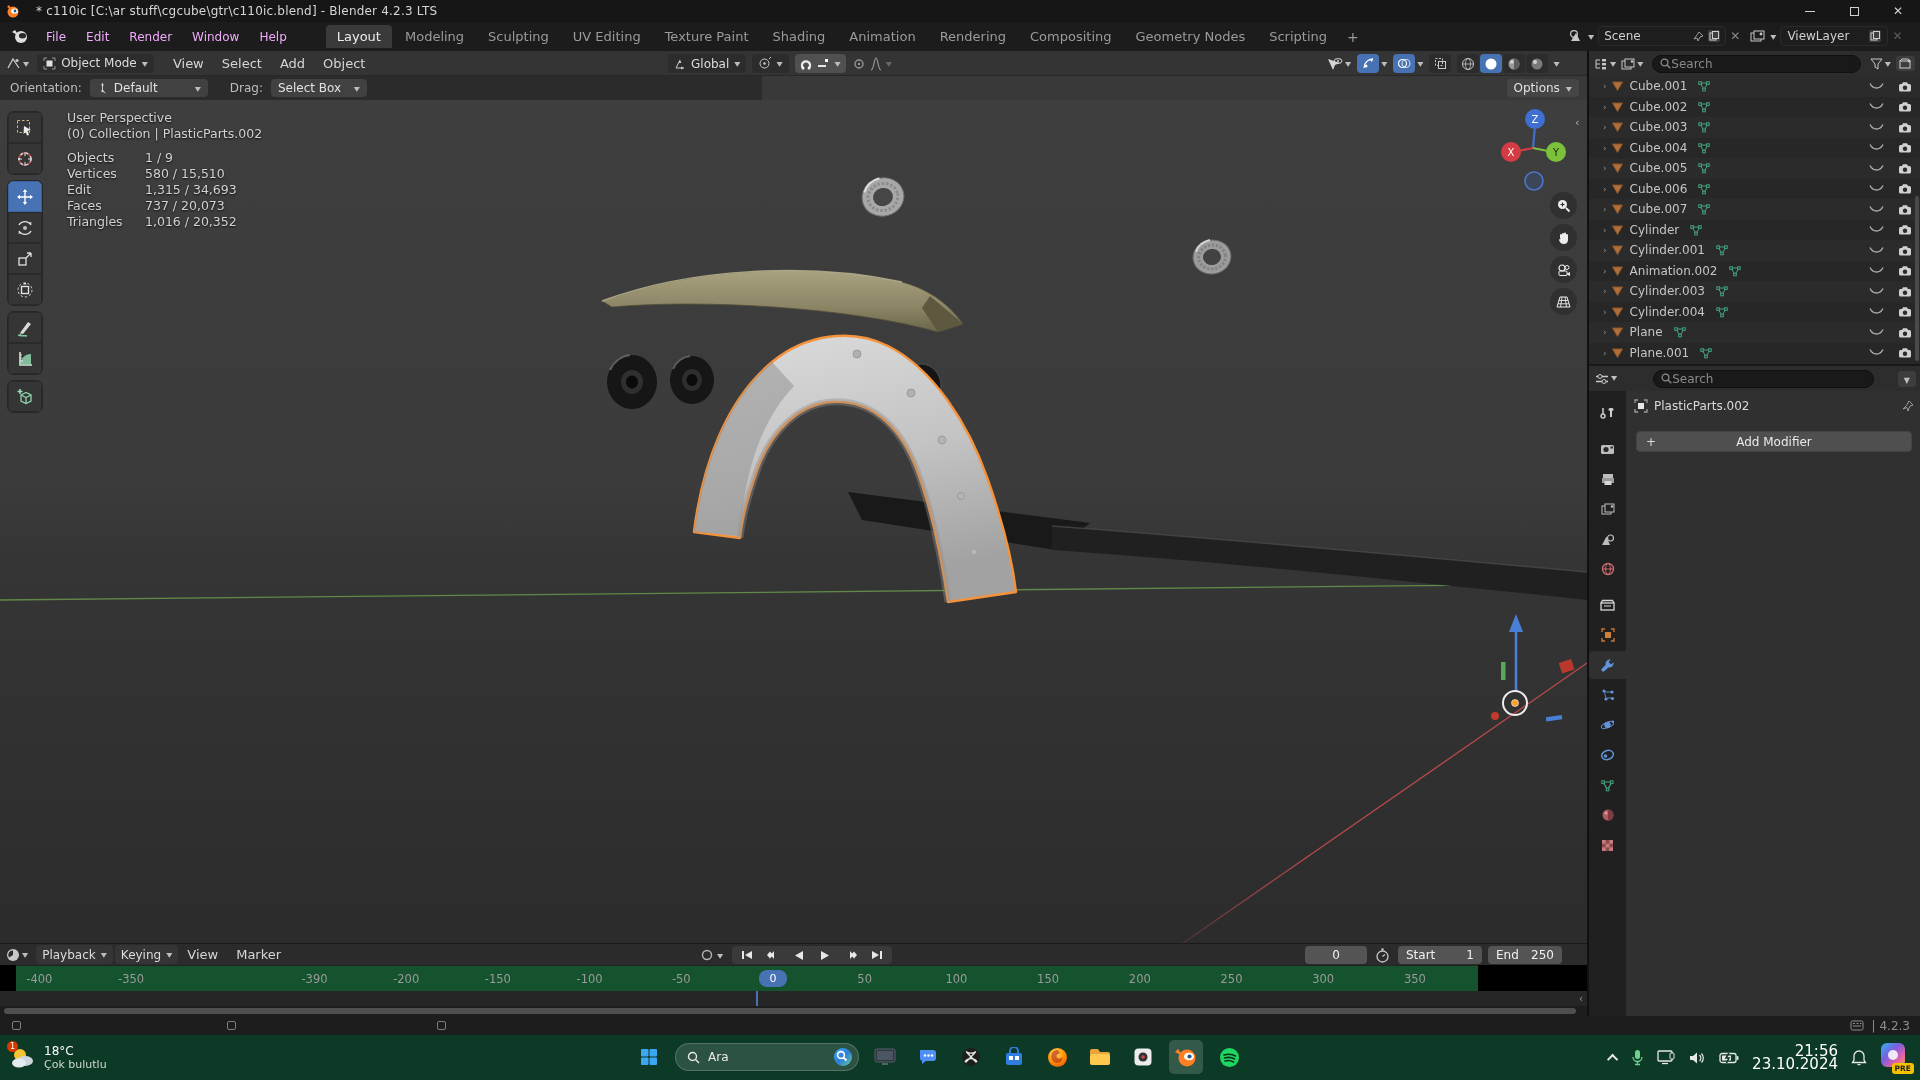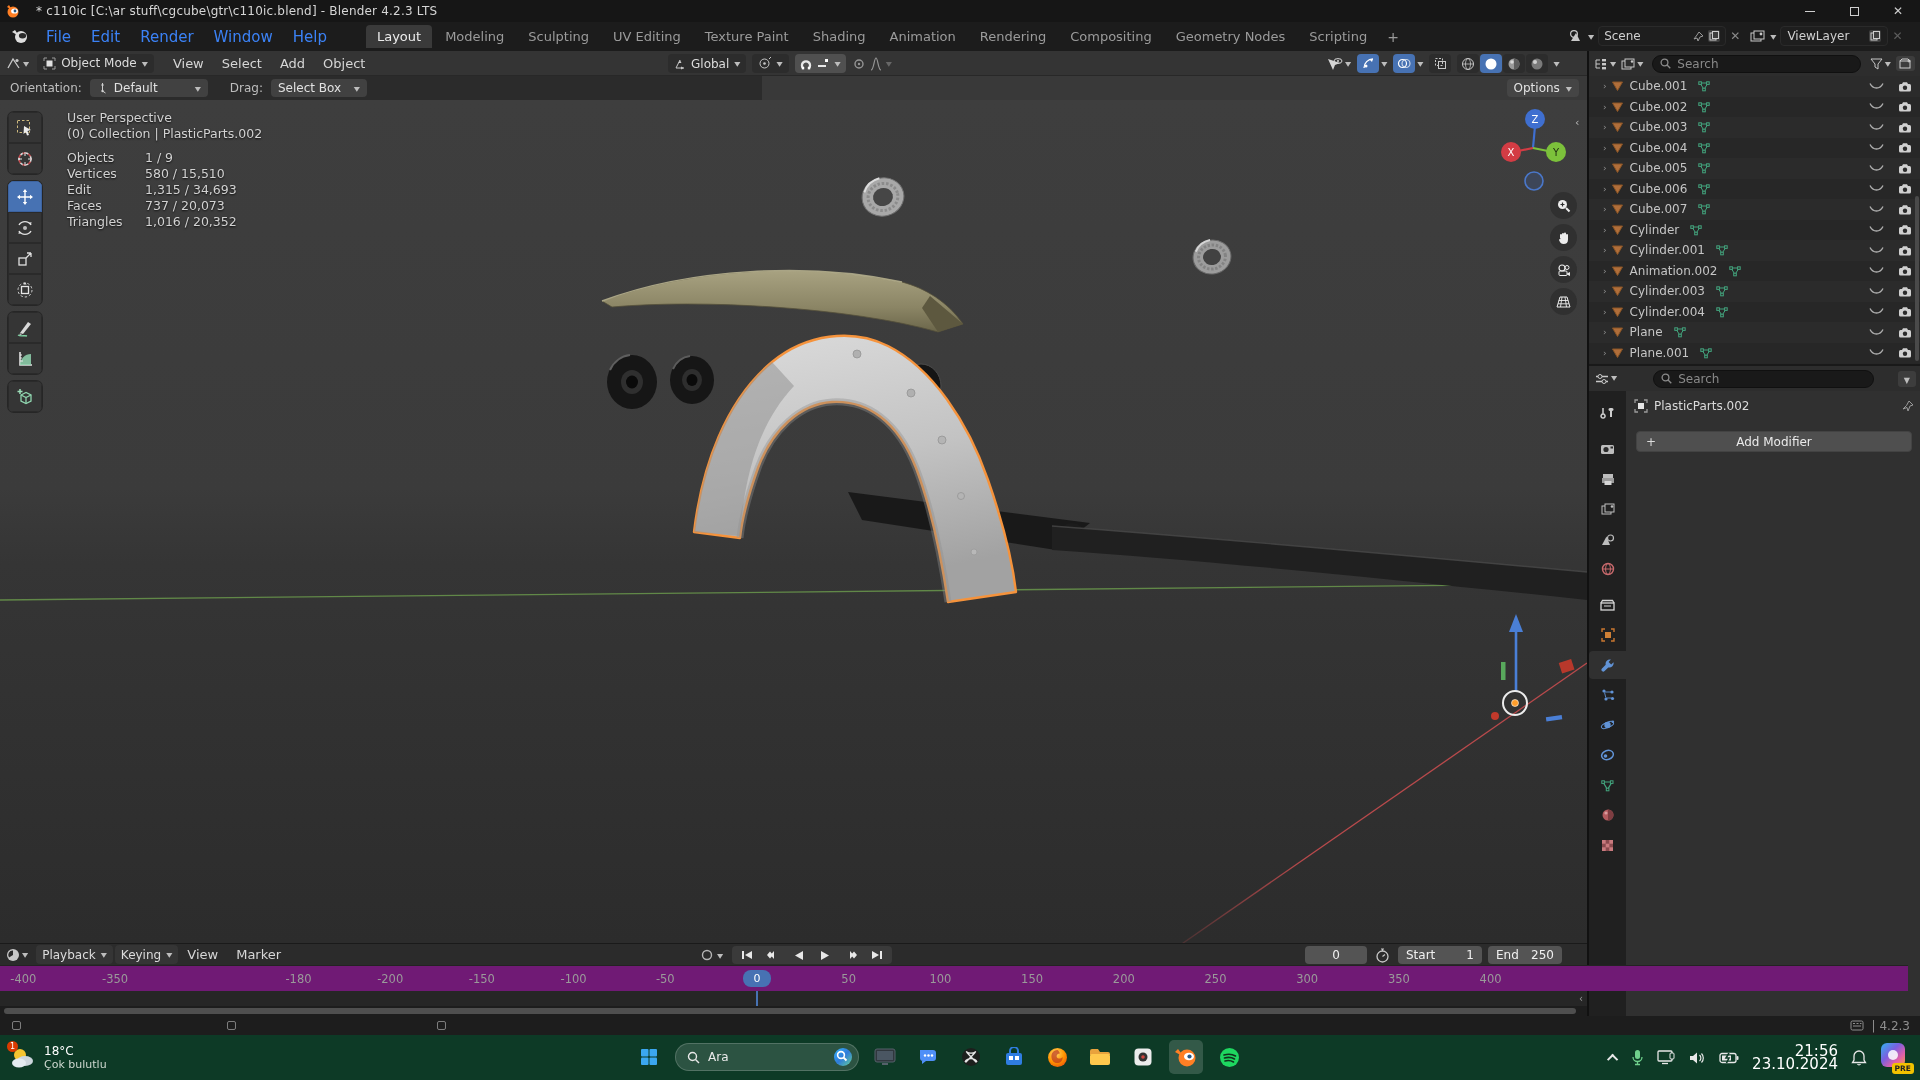--- a/index.html
+++ b/index.html
@@ -10,21 +10,21 @@
   .nosel{user-select:none}
   svg{display:block}
 
   
   #titlebar{left:0;top:0;width:1920px;height:22px;background:#161616;color:#d6d6d6;font-size:12px}
   #titlebar .t{margin-left:16px;letter-spacing:.2px}
   .winbtn{width:44px;height:22px;display:flex;align-items:center;justify-content:center;color:#cfcfcf}
 
   
   #topbar{left:0;top:22px;width:1920px;height:29px;background:#1c1c1c}
-  .menu-item{padding:0 10px;color:#3b82f6;font-size:15px;height:29px;display:flex;align-items:center}
+  .menu-item{padding:0 10px;color:#f0abfc;font-size:12px;height:29px;display:flex;align-items:center}
   .wtab{padding:3px 11px;margin:0 1px;color:#9b9b9b;font-size:13px;border-radius:4px 4px 0 0;height:23px;display:flex;align-items:center}
   .wtab.active{background:#3a3a3a;color:#ececec}
   .plus-tab{color:#9b9b9b;padding:0 8px;font-size:14px}
 
   
   .field{background:#1e1e1e;border:1px solid #2a2a2a;border-radius:4px;height:20px;display:flex;align-items:center;color:#d0d0d0}
 
   
   #vph{left:0;top:51px;width:1587px;height:25px;background:#343434;border-bottom:1px solid #282828}
   #tools-row-dark{left:0;top:76px;width:762px;height:24px;background:#2b2b2b}
@@ -46,39 +46,39 @@
   
   #stats{left:67px;top:10px;color:#d2d2d2;text-shadow:0 1px 2px rgba(0,0,0,.8);font-size:12.5px;line-height:16px}
   .statrow{display:flex}
   .statrow .l{width:78px}
   
   .navbtn{width:27px;height:27px;border-radius:50%;background:rgba(44,44,44,.75);display:flex;align-items:center;justify-content:center}
 
   
   #rightpanel{left:1587px;top:51px;width:333px;height:965px;background:#262626;border-left:2px solid #111}
   #outliner-head{height:25px;background:#2d2d2d;display:flex;align-items:center;padding:0 5px;gap:5px}
-  .searchbox{background:#191919;border:1px solid #101010;border-radius:10px;height:18px;display:flex;align-items:center;padding:0 7px;gap:6px;color:#8a8a8a}
+  .searchbox{background:#191919;border:1px solid #101010;border-radius:10px;height:18px;display:flex;align-items:center;padding:0 7px;color:#8a8a8a}
   .orow{height:20.5px;display:flex;align-items:center;padding-left:14px;color:#c5c5c5;gap:4px}
   .orow:nth-child(odd){background:#2b2b2b}
   .orow:nth-child(even){background:#272727}
   .oicon{flex:none}
   .orow .nm{margin-left:2px;margin-right:6px}
   
   #props-head{position:absolute;left:0;top:313px;width:333px;height:27px;background:#2d2d2d;border-top:2px solid #191919;display:flex;align-items:center;padding:0 6px;gap:6px}
   #tabstrip{position:absolute;left:0;top:340px;width:37px;height:625px;background:#202020}
   .ptab{position:absolute;left:0;width:37px;height:28px;display:flex;align-items:center;justify-content:center}
   .ptab.active{background:#303030;border-radius:4px 0 0 4px}
   #props-body{position:absolute;left:37px;top:340px;width:296px;height:625px;background:#303030}
   #addmod{margin:10px 10px 0 10px;height:21px;background:#4f4f4f;border:1px solid #434343;border-radius:4px;
     display:flex;align-items:center;justify-content:center;position:relative;color:#eaeaea}
   #addmod .plus{position:absolute;left:9px;color:#dcdcdc}
 
   
   #tl-head{left:0;top:943px;width:1587px;height:22px;background:#2b2b2b;border-top:1px solid #1a1a1a}
-  #ruler{left:0;top:965px;width:1908px;height:26px;background:#701a75;border-top:1px solid #232323;overflow:hidden}
+  #ruler{left:16px;top:965px;width:1462px;height:26px;background:#14532d;border-top:1px solid #232323;overflow:hidden}
   .tick{position:absolute;top:6px;transform:translateX(-50%);color:#9a9a9a;font-size:11.5px}
   #track{left:0;top:991px;width:1587px;height:15px;background:#262626}
   #tl-scroll{left:0;top:1006px;width:1587px;height:10px;background:#1d1d1d}
   #tl-thumb{position:absolute;left:4px;top:2px;width:1572px;height:6px;border-radius:3px;background:#4f4f4f}
   .tfield{background:#545454;border-radius:4px;height:18px;display:flex;align-items:center;justify-content:center;color:#f0f0f0}
   .pbtn{width:26px;height:18px;display:flex;align-items:center;justify-content:center}
   #playhead-pill{position:absolute;top:4px;width:28px;height:17px;background:#4772b3;border-radius:8px;
      color:#fff;display:flex;align-items:center;justify-content:center;font-size:11px}
   .playline{position:absolute;width:2px;background:#4772b3}
 
@@ -1209,21 +1209,21 @@
 </div>
 
 <div class="abs" id="ruler">
 
     <span class="tick" style="left: 23.4px;">-400</span>
 
     <span class="tick" style="left: 115.1px;">-350</span>
 
     <span class="tick" style="left: 206.8px; margin-top: 24px;">-300</span>
 
-    <span class="tick" style="left: 298.5px;">-180</span>
+    <span class="tick" style="left: 298.5px;">-390</span>
 
     <span class="tick" style="left: 390.2px;">-200</span>
 
     <span class="tick" style="left: 481.9px;">-150</span>
 
     <span class="tick" style="left: 573.6px;">-100</span>
 
     <span class="tick" style="left: 665.3px;">-50</span>
 
     <span class="tick" style="left: 757px;">0</span>

